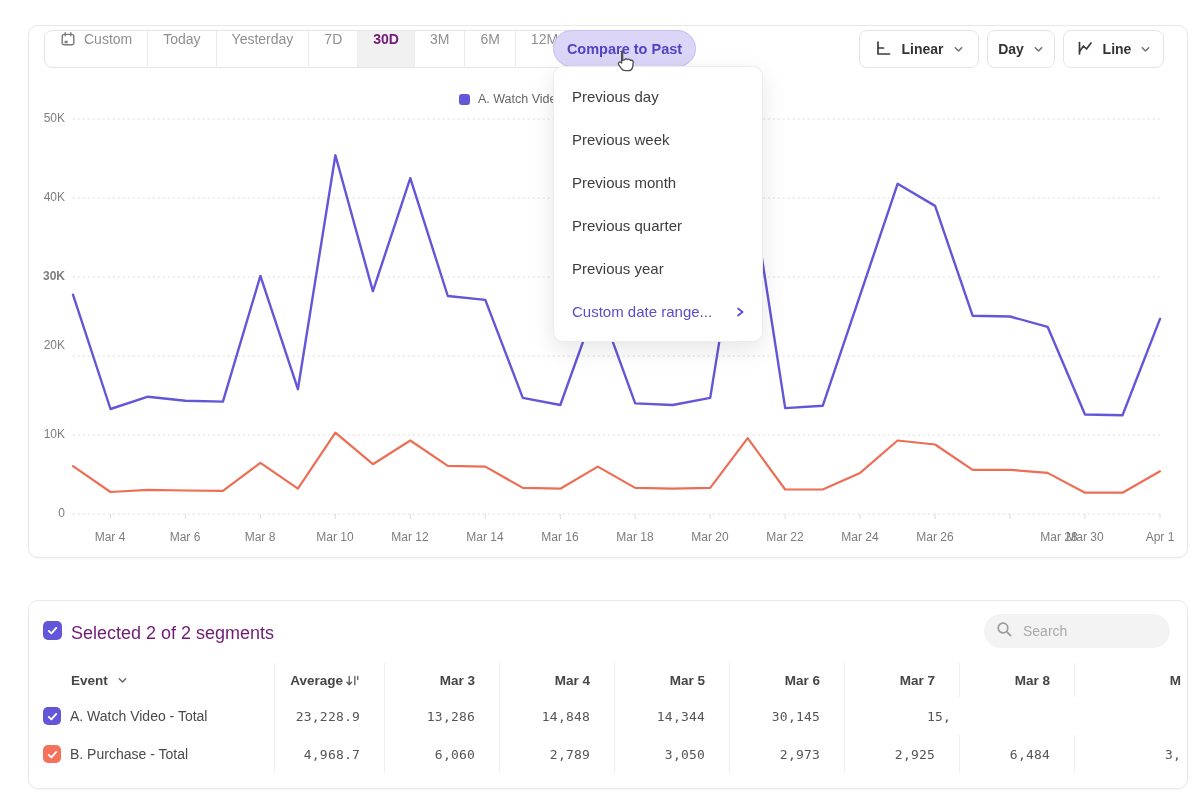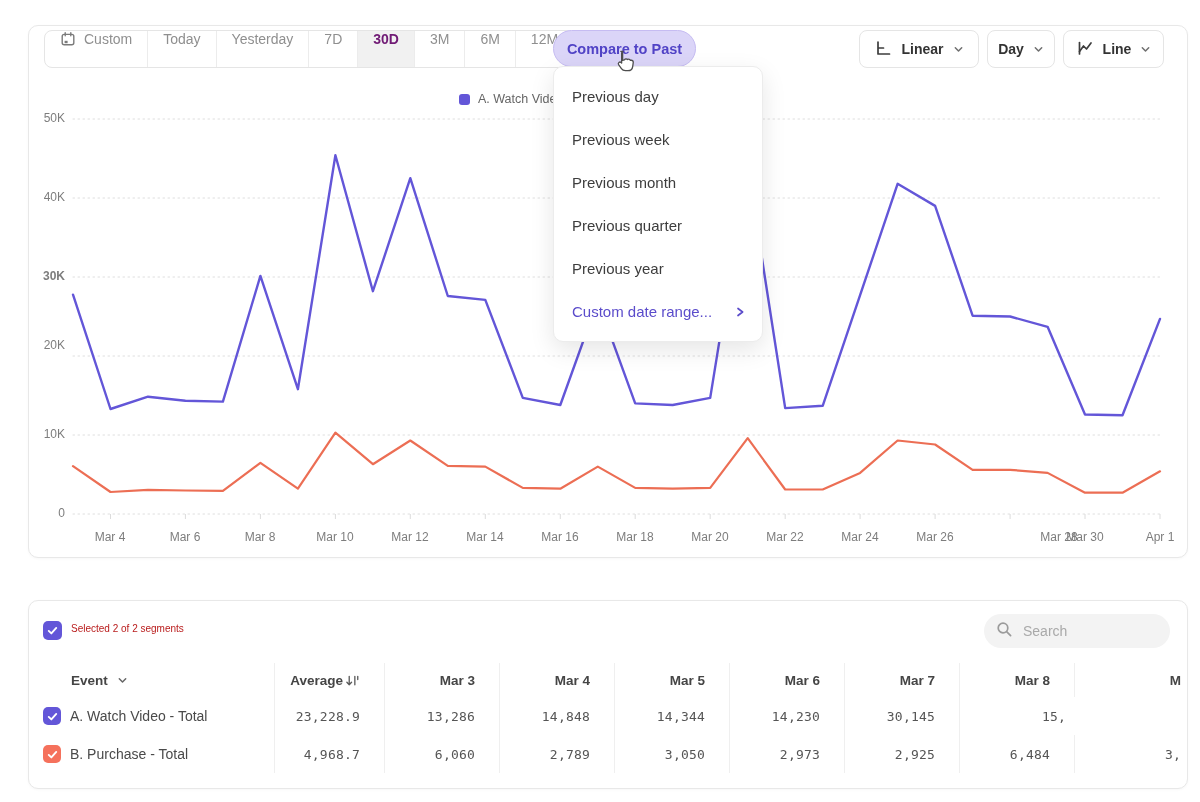--- a/index.html
+++ b/index.html
@@ -42,21 +42,21 @@
         border-radius:10px;box-shadow:0 8px 24px rgba(0,0,0,.10);padding:8px 0;z-index:5}
   .menu-item{height:43px;display:flex;align-items:center;padding:0 16px 0 18px;font-size:15px;
         color:#3d3d3d;cursor:pointer}
   .menu-item.custom{color:#5b4ccb}
   .menu-item .chev-r{margin-left:auto;color:#5b4ccb}
   #cursor{position:absolute;left:612px;top:49px;z-index:9}
 
   
   .cbx{display:flex;align-items:center;justify-content:center;border-radius:5px;cursor:pointer}
   #head-cbx{position:absolute;left:14px;top:20px;width:19px;height:19px;background:#6356d8}
-  #seg-label{position:absolute;left:42px;top:22px;font-size:10px;color:#b91c1c}
+  #seg-label{position:absolute;left:42px;top:22px;font-size:18px;color:#701a75}
   #search{position:absolute;right:17px;top:13px;width:186px;height:34px;background:#f3f3f3;
         border-radius:17px;display:flex;align-items:center;padding:0 12px;gap:8px;box-sizing:border-box}
   #search input{border:none;background:transparent;outline:none;font-size:14px;color:#444;width:130px;
         font-family:inherit}
   ::placeholder{color:#a9a9a9}
 
   #tbl{position:absolute;left:0;top:62px;right:0}
   .trow{display:grid;grid-template-columns:245px 110px repeat(7,115px)}
   .trow.head{height:34px}
   .trow.body{height:38px}
@@ -251,21 +251,20 @@
               <svg class="" width="13" height="13" viewBox="0 0 18 18" fill="none">
                 <polyline points="3.8,9.6 7.4,13 14.2,5.4" stroke="#fff" stroke-width="2.6" stroke-linecap="round" stroke-linejoin="round"></polyline>
               </svg>
             </div>
             <span>A. Watch Video - Total</span>
           </div>
           <div class="tc num">23,228.9</div>
           <div class="tc num">13,286</div>
           <div class="tc num">14,848</div>
           <div class="tc num">14,344</div>
-          <div class="tc num">14,230</div>
           <div class="tc num">30,145</div>
           <div class="tc num last">15,</div>
         </div>
         <div class="trow body">
           <div class="tc first">
             <div class="cbx" style="background: rgb(245, 113, 92);">
               <svg class="" width="13" height="13" viewBox="0 0 18 18" fill="none">
                 <polyline points="3.8,9.6 7.4,13 14.2,5.4" stroke="#fff" stroke-width="2.6" stroke-linecap="round" stroke-linejoin="round"></polyline>
               </svg>
             </div>

